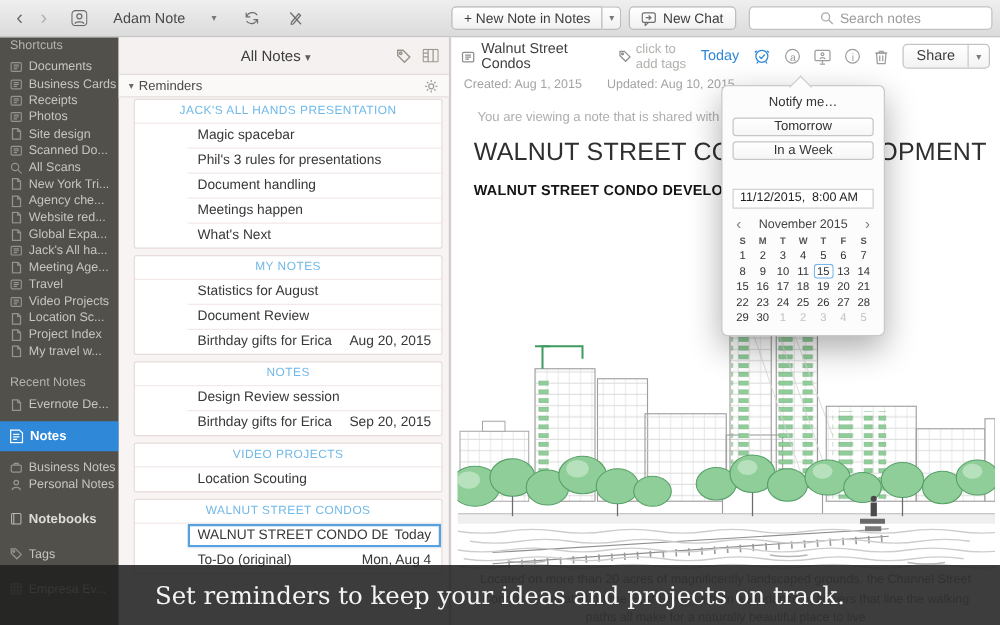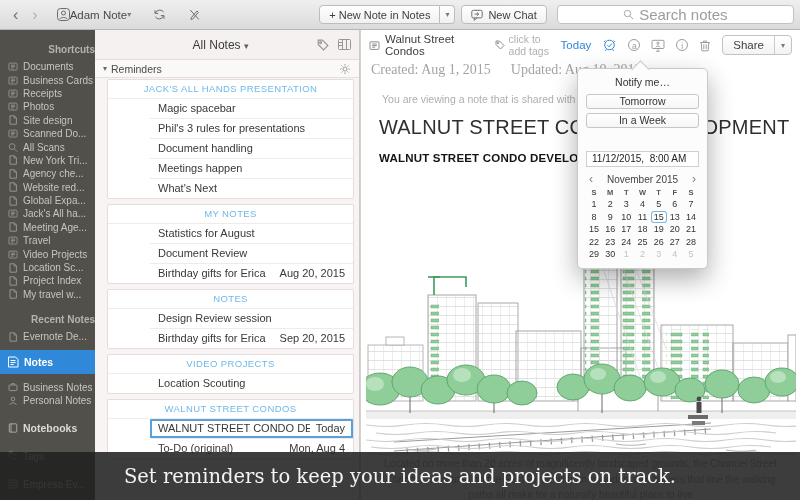--- a/index.html
+++ b/index.html
@@ -7,41 +7,41 @@
        font-family:"Liberation Sans", sans-serif; -webkit-font-smoothing:antialiased;}
   .ic{display:inline-flex;align-items:center;justify-content:center;flex:none;}
   .ic svg{display:block;}
 
   
   .titlebar{position:absolute;left:0;top:0;width:800px;height:30px;box-sizing:border-box;
     background:linear-gradient(#efefef,#dbdbdb);border-bottom:1px solid #b6b6b6;
     display:flex;align-items:center;padding:0 6px;}
   .nav-chevron{font-size:16px;color:#6e6e6e;padding:0 7px;line-height:28px;}
   .nav-chevron.fwd{color:#b3b3b3;}
-  .account-btn{display:flex;align-items:center;gap:0;color:#4a4a4a;font-size:11.5px;margin-left:12px;}
+  .account-btn{display:flex;align-items:center;gap:21px;color:#4a4a4a;font-size:11.5px;margin-left:12px;}
   .account-btn .ic{color:#6a6a6a;}
   .tb-ico{color:#6f6f6f;margin-left:22px;}
   .caret{font-size:8px;color:#7a7a7a;}
   .tb-btn{height:19px;box-sizing:border-box;display:inline-flex;align-items:center;
     background:linear-gradient(#ffffff,#f1f1f1);border:1px solid #bdbdbd;border-radius:4px;
     font-size:11px;color:#3e3e3e;padding:0 9px;gap:5px;}
   .split{display:inline-flex;margin-left:118px;}
   .split .main{border-radius:4px 0 0 4px;}
   .split .caret-seg{border-radius:0 4px 4px 0;border-left:none;padding:0 5px;}
   .newchat{margin-left:6px;}
   .newchat .ic{color:#6f6f6f;}
   .searchbox{margin-left:10px;flex:1;height:19px;box-sizing:border-box;background:#fff;
     border:1px solid #c2c2c2;border-radius:4px;display:flex;align-items:center;justify-content:center;
-    gap:5px;color:#9c9c9c;font-size:15px;}
+    gap:5px;color:#9c9c9c;font-size:11px;}
   .searchbox .ic{color:#a8a8a8;}
 
   
   .sidebar{position:absolute;left:0;top:30px;width:95px;bottom:0;background:#51504a;
     color:#c7c5be;font-size:10px;overflow:hidden;}
-  .sb-header{font-weight:bold;color:#b5b3ab;padding:14px 0 5px 8px;text-align:right;}
+  .sb-header{font-weight:normal;color:#b5b3ab;padding:1px 0 5px 8px;}
   .sb-header.recent{padding-top:13px;}
   .sb-item{display:flex;align-items:center;gap:5px;padding-left:8px;height:13.4px;white-space:nowrap;overflow:hidden;}
   .sb-item .ic{width:10px;color:#96948c;}
   .sb-notes{height:24px;background:#2f88d8;color:#fff;font-weight:bold;font-size:10.5px;
     display:flex;align-items:center;gap:5px;padding-left:7px;margin-top:7px;}
   .sb-notes .ic{color:#fff;}
   .sb-sub{margin-top:6px;}
   .sb-bold{font-weight:bold;color:#dddbd4;height:16px;margin-top:13px;font-size:10.5px;}
   .sb-bold .ic{color:#b9b7af;}
   .sb-late{margin-top:12px;height:16px;}
@@ -81,21 +81,21 @@
   .np-actions .ic{color:#9d9d9d;}
   .np-actions .ic.blue{color:#2e87d8;}
   .circ{width:12px;height:12px;border:1px solid #9d9d9d;border-radius:50%;font-size:8.5px;
     line-height:12px;text-align:center;color:#9d9d9d;box-sizing:border-box;}
   .share-btn{height:20px;box-sizing:border-box;display:inline-flex;align-items:center;
     background:linear-gradient(#ffffff,#f3f3f3);border:1px solid #c3c3c3;border-radius:4px;
     font-size:11.5px;color:#3e3e3e;}
   .share-btn .lbl{padding:0 10px;}
   .share-btn .sep{width:1px;align-self:stretch;background:#cacaca;}
   .share-btn .caret{padding:0 6px;}
-  .np-meta{padding:4px 8px 0 10px;font-size:14px;color:#a3a3a3;display:flex;gap:20px;font-family:Liberation Serif, serif;}
+  .np-meta{padding:4px 8px 0 10px;font-size:10px;color:#a3a3a3;display:flex;gap:20px;}
   .np-banner{margin:15px 0 0 21px;font-size:10.5px;color:#aeaeae;}
   .np-banner .link{color:#55a7e6;}
   .np-title{margin:11px 0 0 18px;font-size:20px;color:#2f2f2f;letter-spacing:.2px;white-space:nowrap;}
   .np-sub{margin:13px 0 0 18px;font-size:11.5px;font-weight:bold;color:#141414;letter-spacing:.2px;}
   .np-illo{position:absolute;left:5px;top:133px;width:430px;height:292px;}
   .np-body{position:absolute;left:14px;right:14px;top:426px;font-size:10px;line-height:15.5px;
     color:#9a9a9a;text-align:center;}
 
   
   .popover{position:absolute;left:577px;top:68px;width:131px;box-sizing:border-box;z-index:50;

